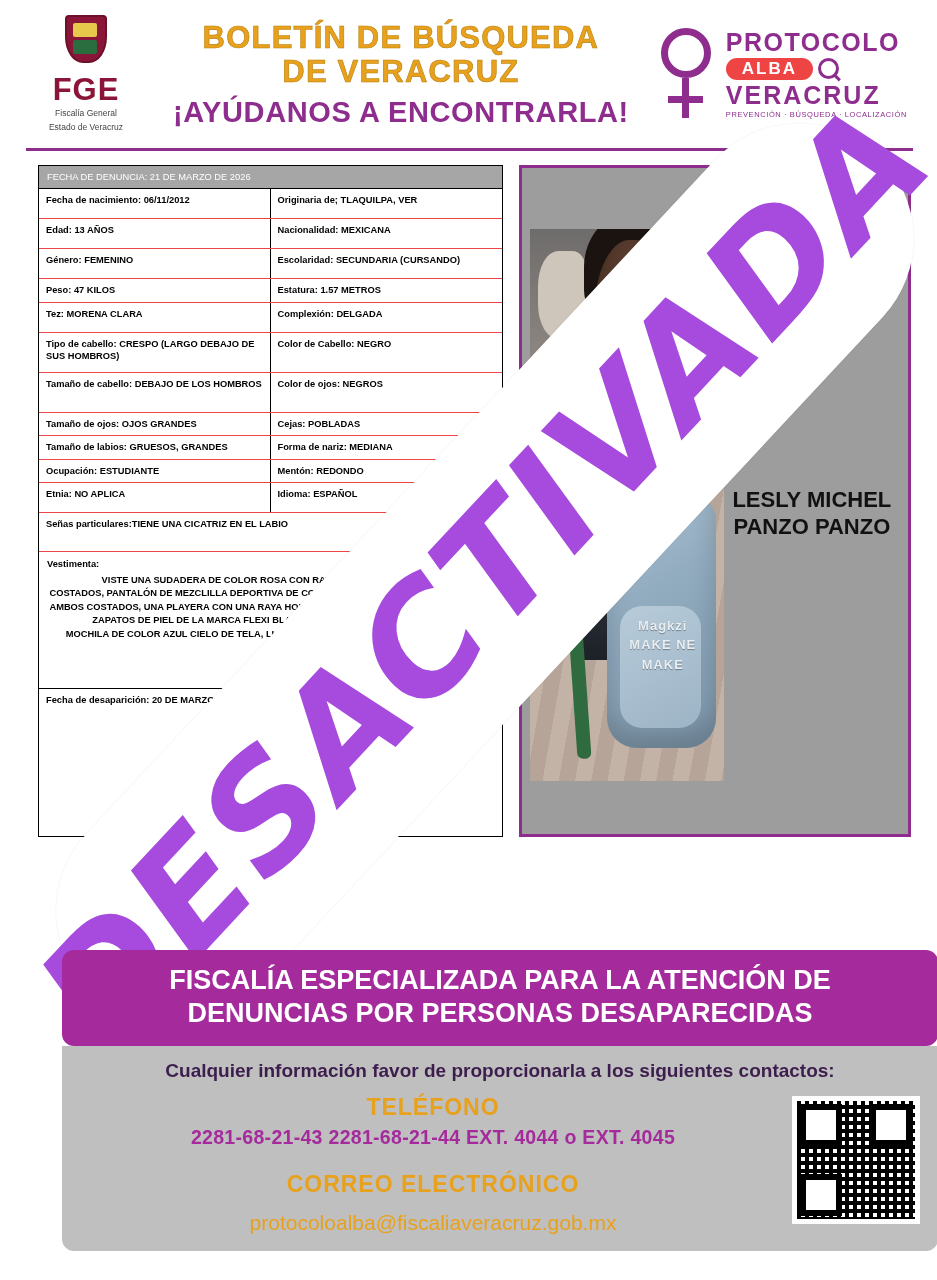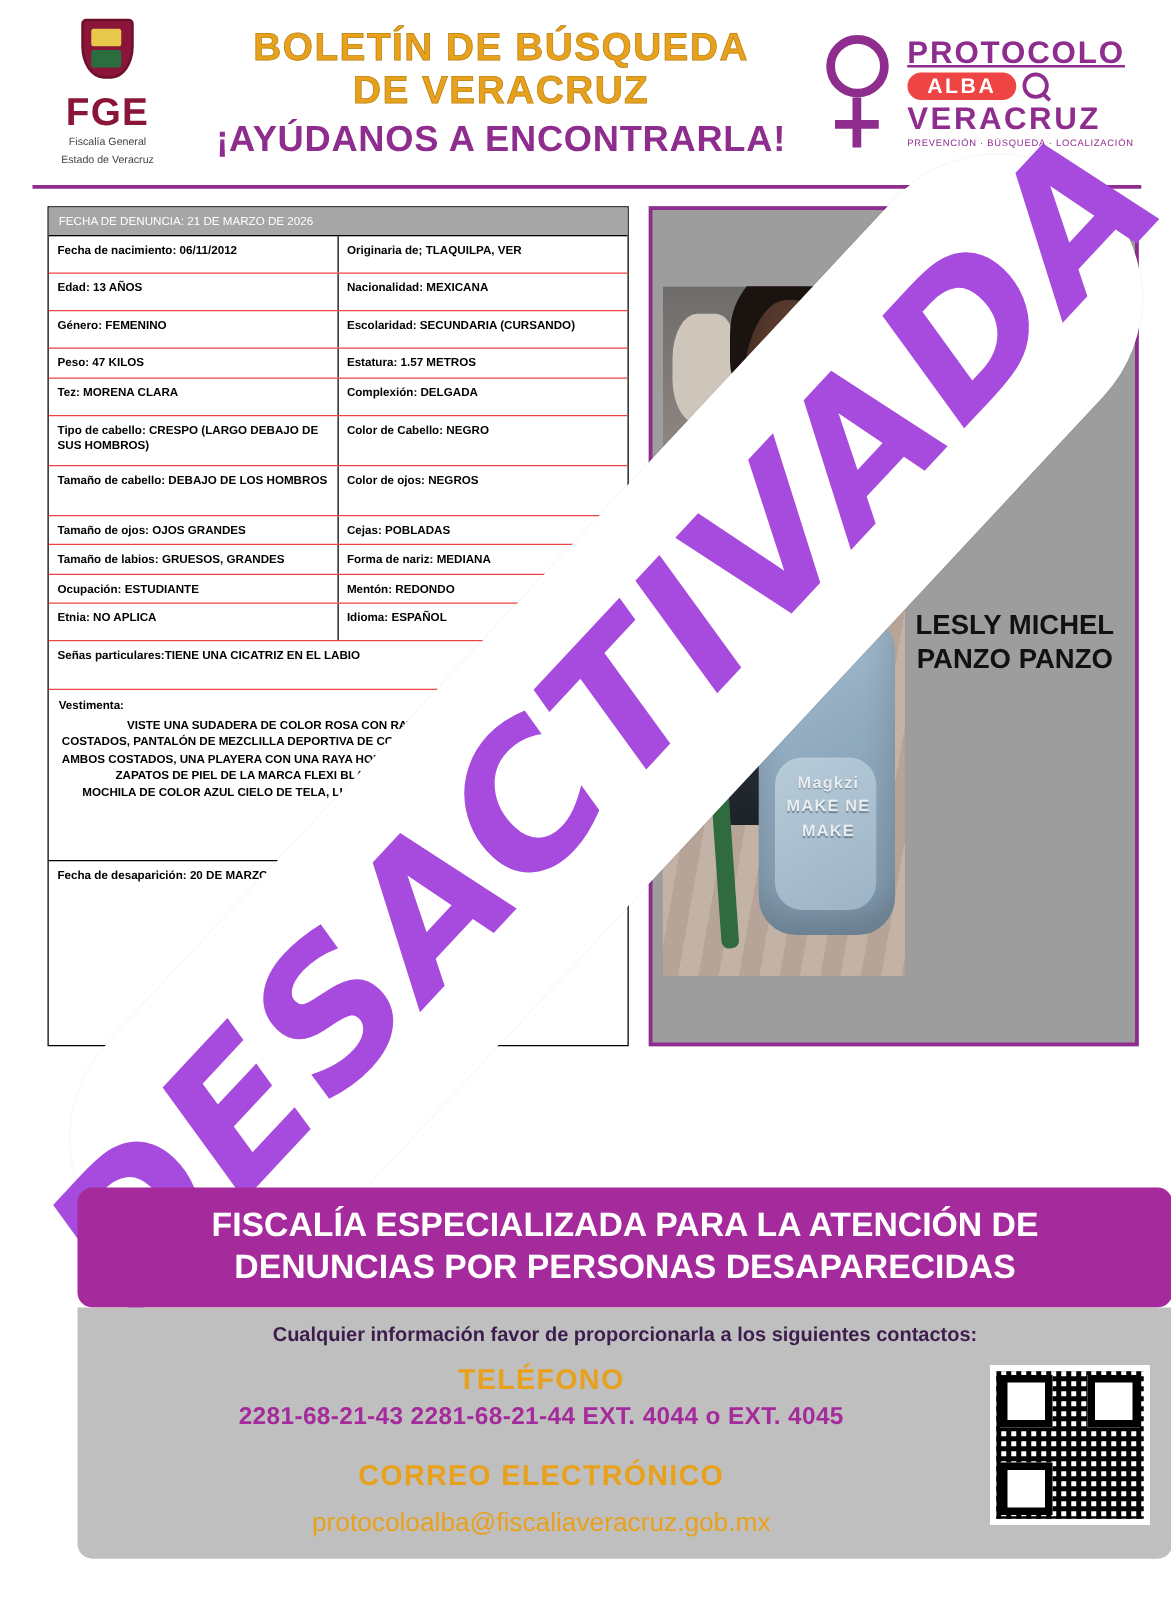--- a/index.html
+++ b/index.html
@@ -128,21 +128,20 @@
     width: 35px; height: 7px;
     background: #8e2d8e;
   }
   .alba-text { text-align: left; }
   .alba-protocolo {
     font-weight: bold;
     font-size: 25px;
     color: #8e2d8e;
     letter-spacing: 1.5px;
     line-height: 1;
-    text-decoration: underline;
   }
   .alba-pill-row {
     display: flex;
     align-items: center;
     gap: 5px;
     margin: 3px 0;
   }
   .alba-pill {
     background: #ef4444;
     color: #fff;
@@ -408,21 +407,21 @@
     border-radius: 0 0 12px 12px;
     padding: 14px 18px 16px 18px;
     box-sizing: border-box;
     position: relative;
     min-height: 188px;
   }
   .footer-note {
     text-align: center;
     color: #3d1d4d;
     font-weight: bold;
-    font-size: 16px;
+    font-size: 19px;
     margin-bottom: 12px;
   }
   .footer-cols {
     display: flex;
     align-items: flex-start;
   }
   .footer-left {
     flex: 1 1 auto;
     text-align: center;
     padding-right: 6px;

